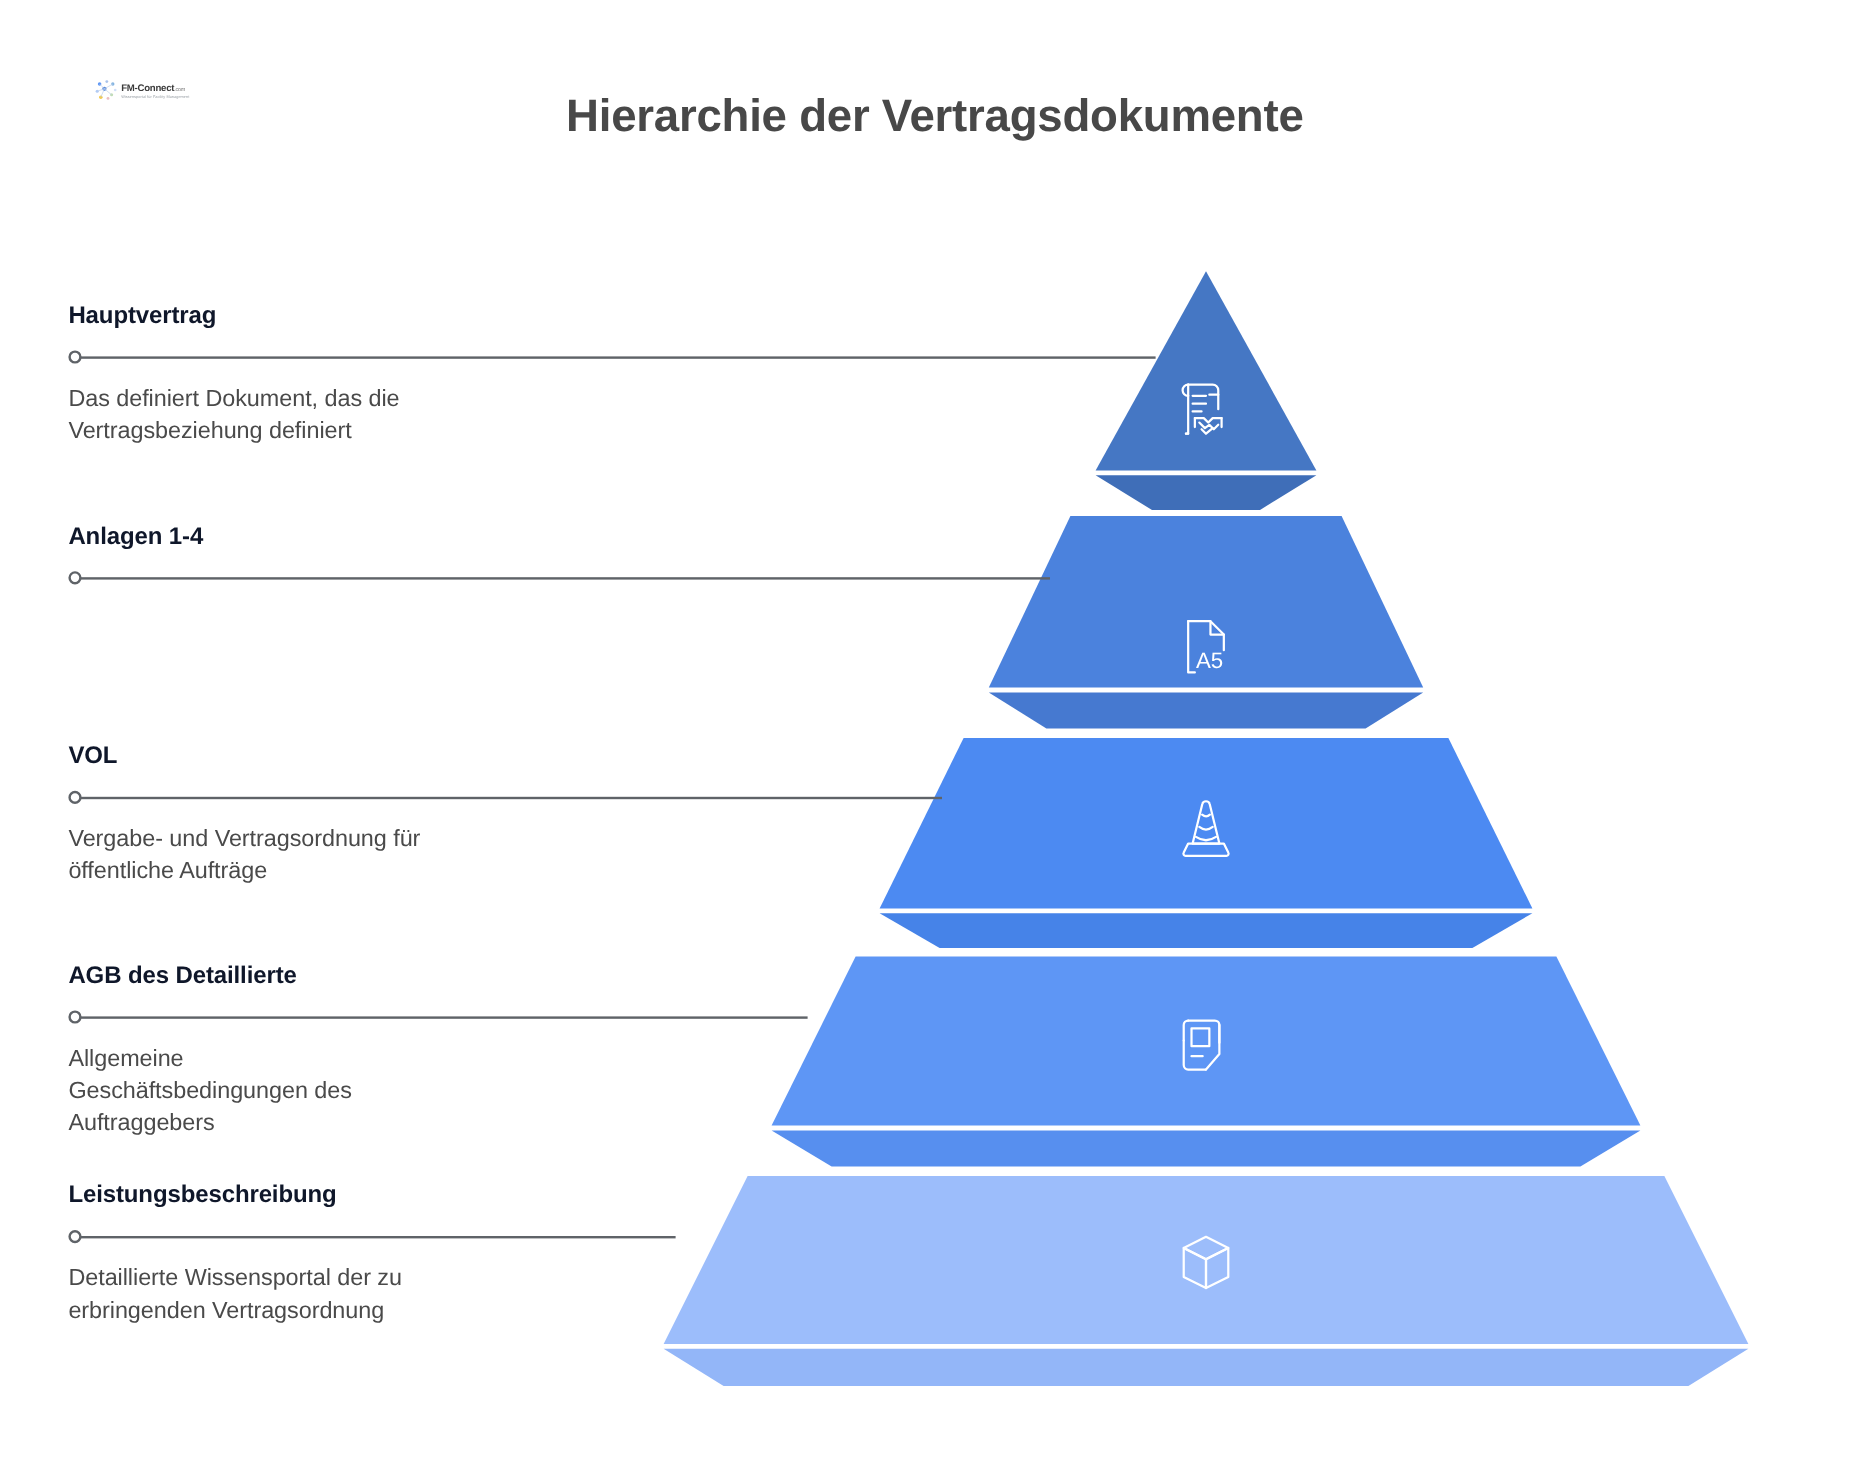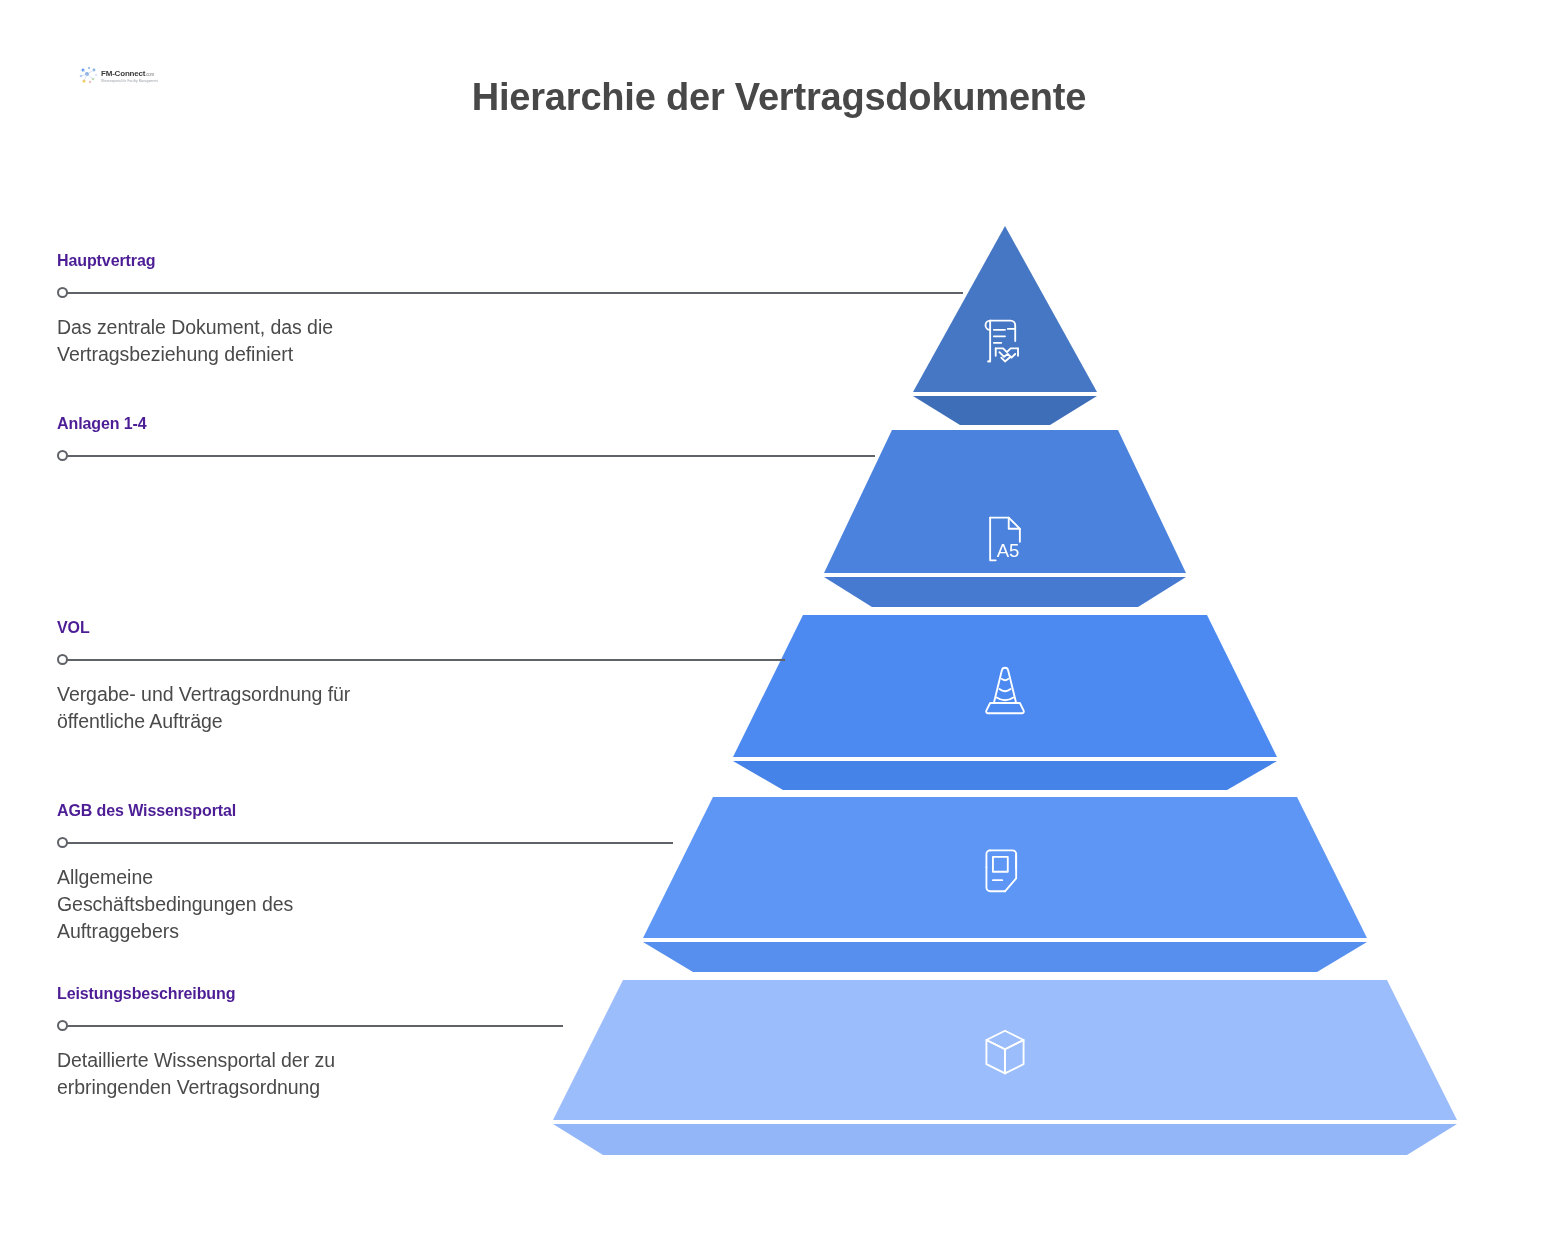--- a/index.html
+++ b/index.html
@@ -60,23 +60,23 @@
     text-align: center;
     font-size: 38px;
     font-weight: bold;
     color: #484848;
     letter-spacing: -0.2px;
   }
 
   
   .callout { position: absolute; left: 57px; }
   .callout-title {
-    font-size: 16px;
+    font-size: 20px;
     font-weight: bold;
-    color: #4c1d95;
+    color: #0f172a;
     letter-spacing: -0.1px;
     white-space: nowrap;
   }
   .callout-line-wrap {
     position: relative;
     height: 14px;
     margin-top: 16px;
   }
   .callout-line {
     position: absolute;
@@ -214,44 +214,44 @@
     </div>
 
   <div id="callout-layer">
       <div class="callout" style="top: 252px;">
         <div class="callout-title">Hauptvertrag</div>
         <div class="callout-line-wrap">
           <div class="callout-line" style="width:900px"></div>
      <div class="callout-dot"></div>
         </div>
         <div class="callout-desc">
-          <div>Das zentrale Dokument, das die</div>
+          <div>Das definiert Dokument, das die</div>
           <div>Vertragsbeziehung definiert</div>
         </div>
       </div>
-      <div class="callout" style="top: 415px;">
+      <div class="callout" style="top: 436px;">
         <div class="callout-title">Anlagen 1-4</div>
         <div class="callout-line-wrap">
           <div class="callout-line" style="width:812px"></div>
      <div class="callout-dot"></div>
         </div>
       </div>
       <div class="callout" style="top: 619px;">
         <div class="callout-title">VOL</div>
         <div class="callout-line-wrap">
           <div class="callout-line" style="width:722px"></div>
      <div class="callout-dot"></div>
         </div>
         <div class="callout-desc">
           <div>Vergabe- und Vertragsordnung für</div>
           <div>öffentliche Aufträge</div>
         </div>
       </div>
       <div class="callout" style="top: 802px;">
-        <div class="callout-title">AGB des Wissensportal</div>
+        <div class="callout-title">AGB des Detaillierte</div>
         <div class="callout-line-wrap">
           <div class="callout-line" style="width:610px"></div>
      <div class="callout-dot"></div>
         </div>
         <div class="callout-desc">
           <div>Allgemeine</div>
           <div>Geschäftsbedingungen des</div>
           <div>Auftraggebers</div>
         </div>
       </div>

